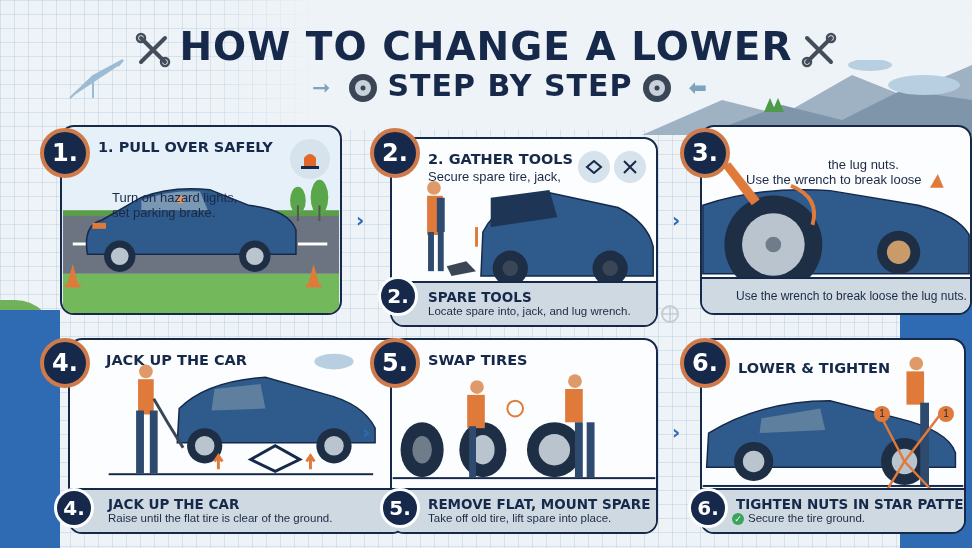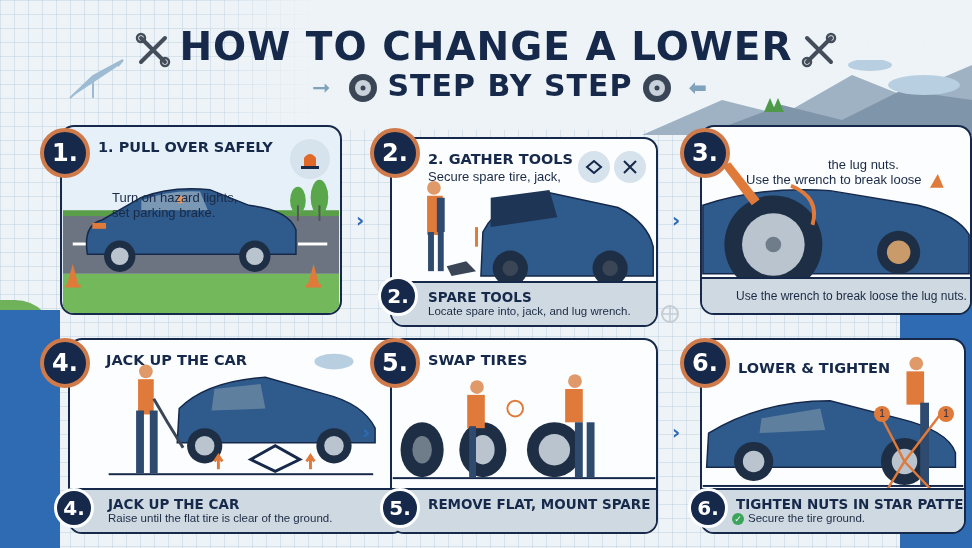--- a/index.html
+++ b/index.html
@@ -294,20 +294,21 @@
     <rect x="78" y="88" width="7" height="52" fill="#2e4a6e"></rect>
     <circle cx="186" cy="42" r="7" fill="#e09a6a"></circle>
       <rect x="176" y="50" width="18" height="34" fill="#e07a3a"></rect>
     <rect x="186" y="84" width="8" height="56" fill="#2e4a6e"></rect>
       <rect x="198" y="84" width="8" height="56" fill="#2e4a6e"></rect>
     <circle cx="125" cy="70" r="8" fill="none" stroke="#e07a3a" stroke-width="2"></circle>
   </svg>
   <div class="card-title" style="left:36px;top:12px;">SWAP TIRES</div>
   <div class="footer">
     <div class="footer-title" style="left:36px;top:6px;">REMOVE FLAT, MOUNT SPARE</div>
+    <div class="footer-desc" style="left:36px;top:22px;">Take off old tire, lift spare into place.</div>
   </div>
 </div>
 <div class="badge" style="left:370px;top:338px;">5.</div>
 <div class="footer-badge" style="left:380px;top:488px;">5.</div>
 
 <div class="chev" style="left:672px;top:420px;">›</div>
 
 <div class="card" style="left:700px;top:338px;width:266px;height:196px;">
   <svg class="scene" viewBox="0 0 266 196">
     <rect x="0" y="148" width="266" height="2" fill="#16294a"></rect>

